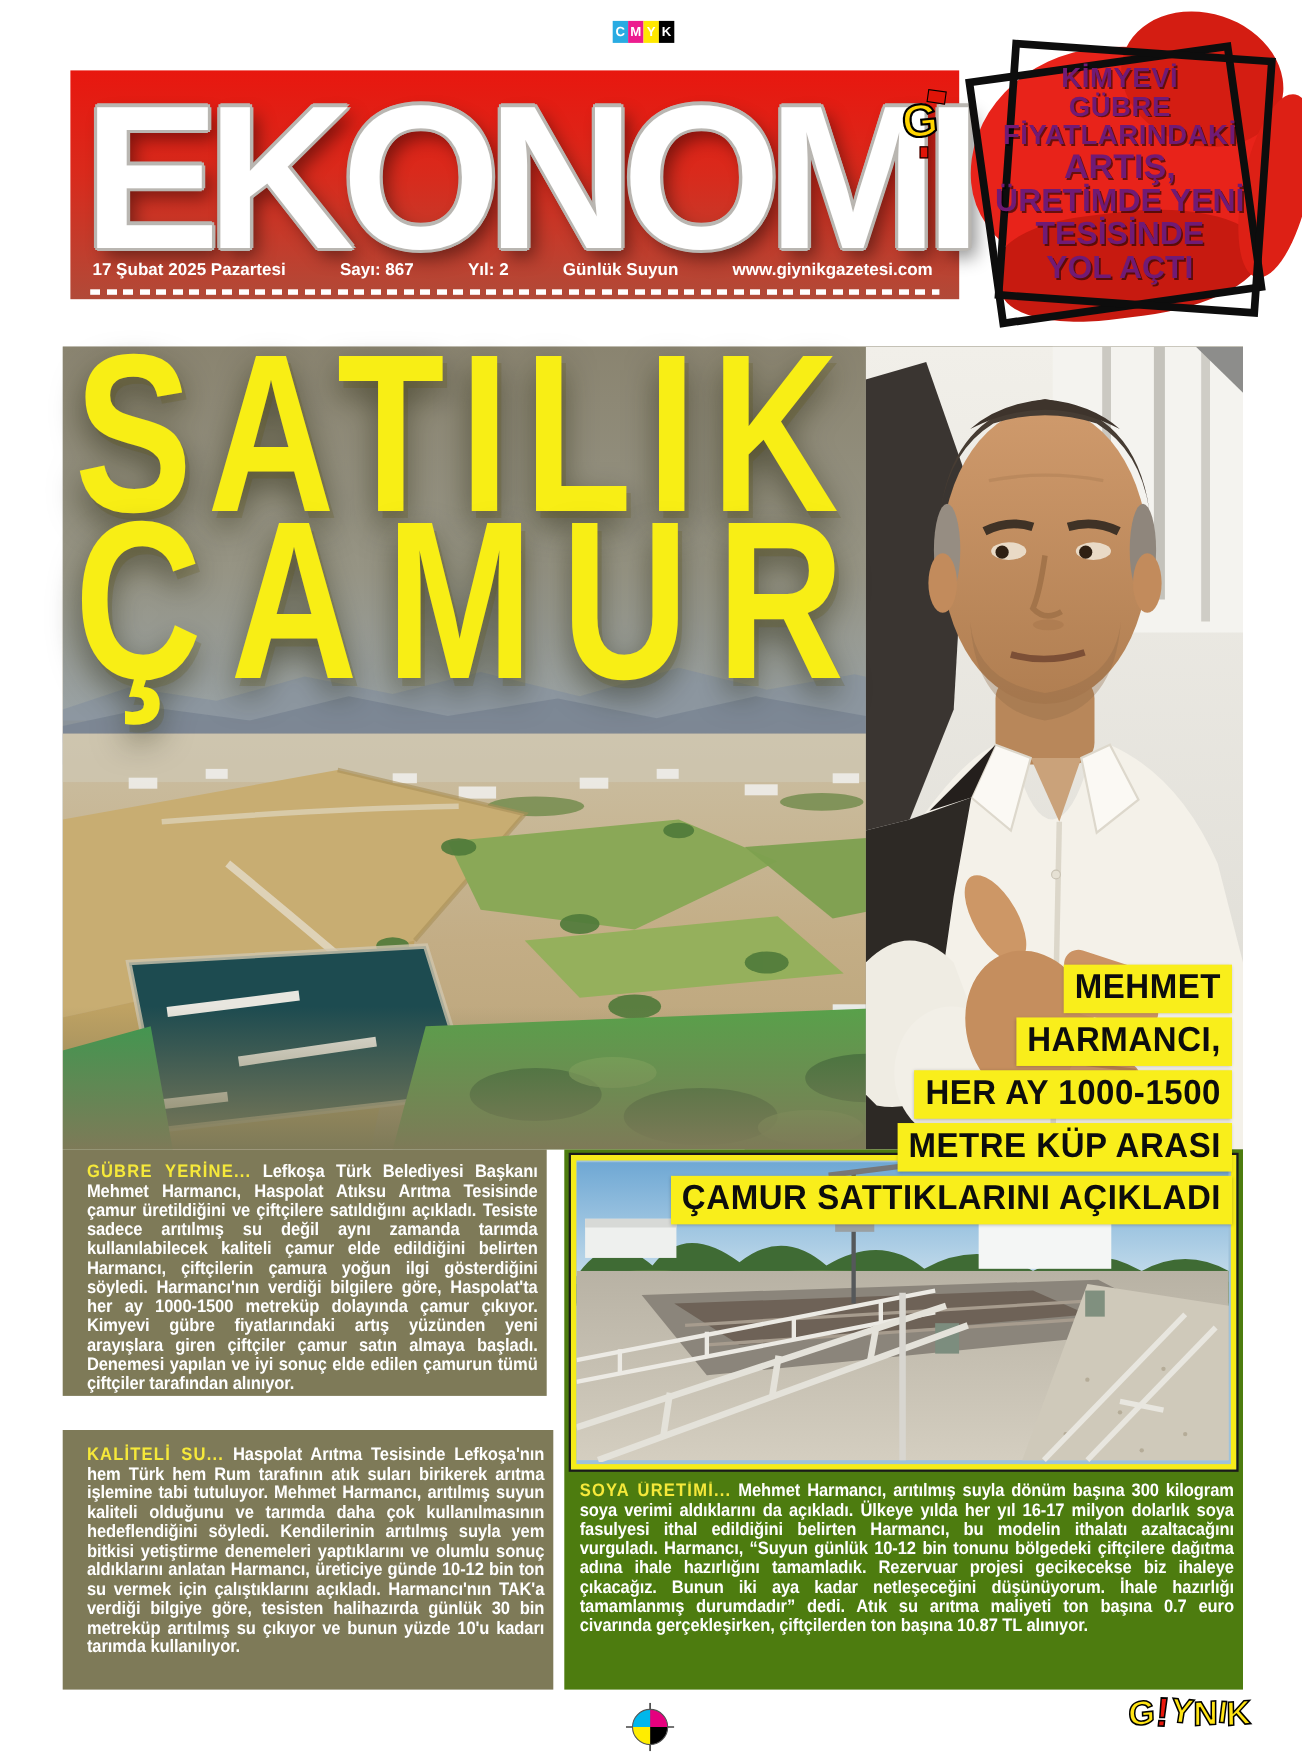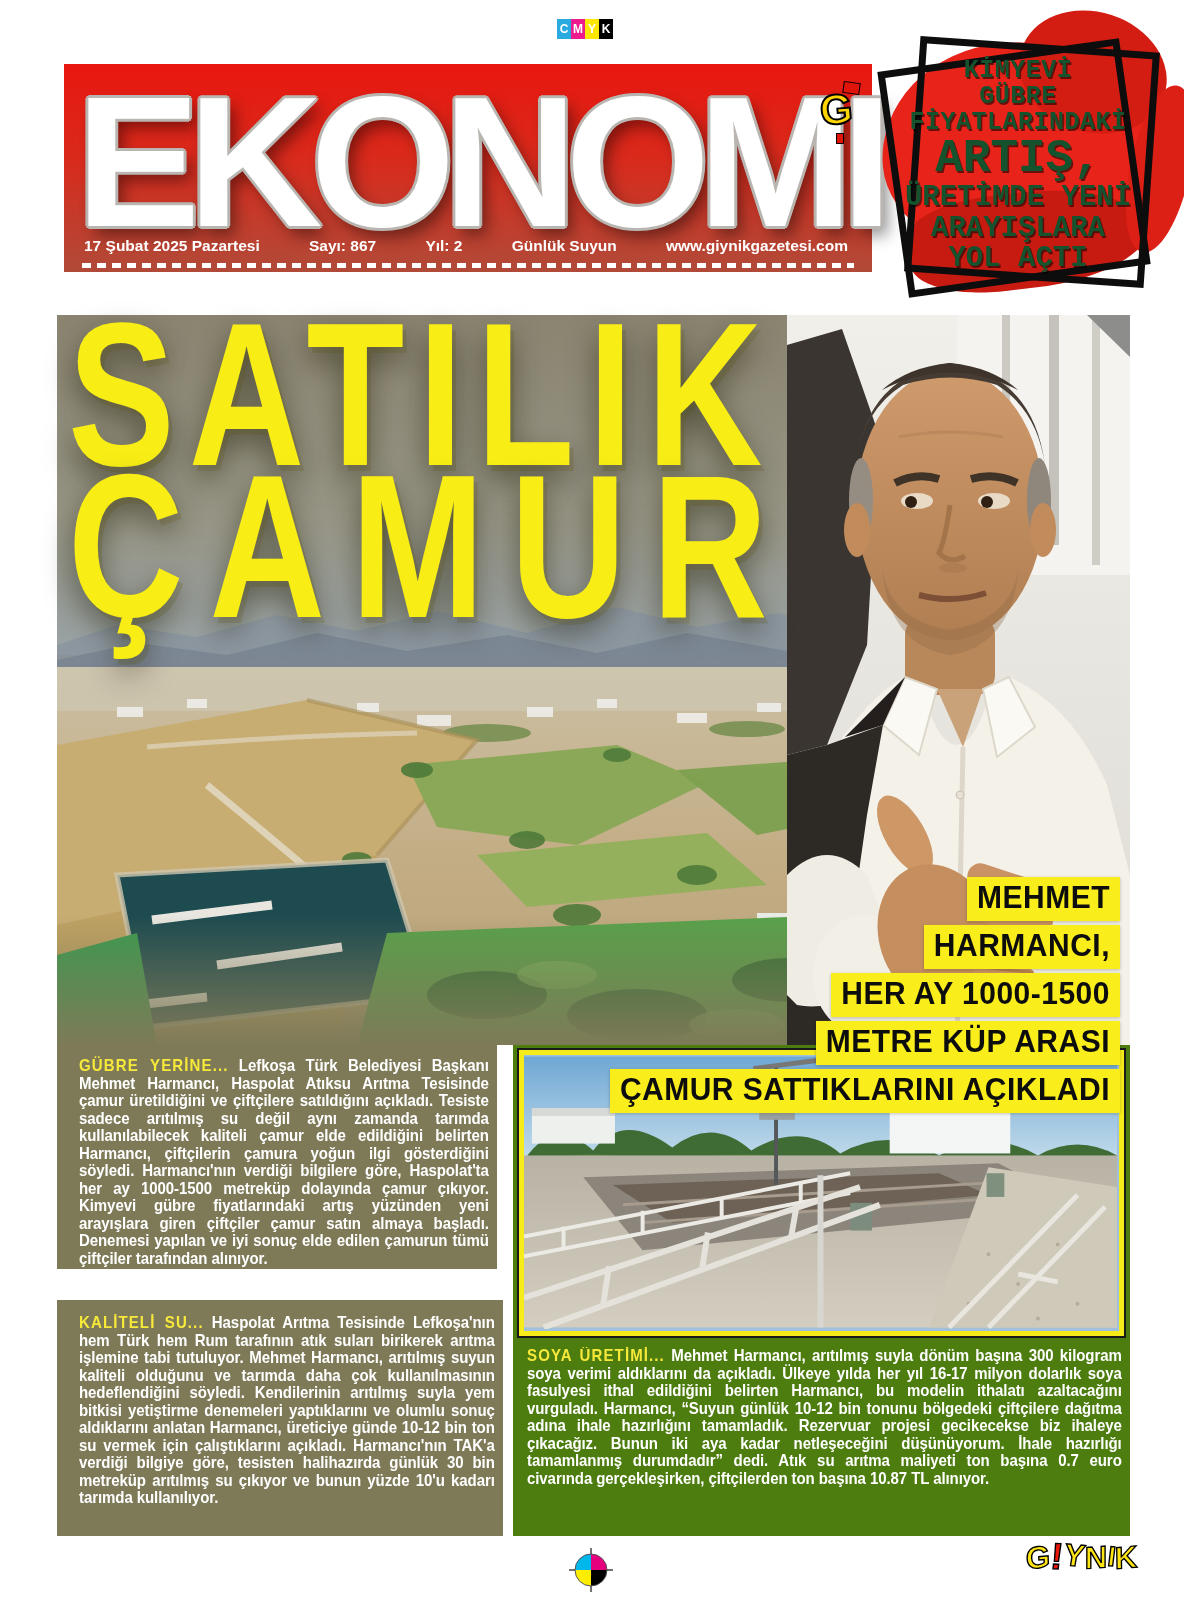--- a/index.html
+++ b/index.html
@@ -41,24 +41,24 @@
   .blob2{left:150px;top:-2px;width:150px;height:120px;background:#d41d12;border-radius:50%;
          transform:rotate(18deg);}
   .blob3{left:40px;top:178px;width:240px;height:96px;background:#c71a10;
          border-radius:40% 60% 55% 45%;transform:rotate(-7deg);}
   .blob4{left:262px;top:70px;width:60px;height:170px;background:#dd2015;border-radius:50%;
          transform:rotate(12deg);}
   .pframe{position:absolute;border:7px solid #0d0d0d;background:transparent;}
   .pf1{left:24px;top:40px;width:230px;height:214px;transform:rotate(-8deg);}
   .pf2{left:44px;top:30px;width:226px;height:222px;transform:rotate(4deg);}
   .promo-text{position:absolute;left:10px;top:44px;width:280px;display:flex;flex-direction:column;
-         align-items:center;color:#14532d;font-weight:bold;text-align:center;line-height:1.04;
-         text-shadow:1.5px 1.5px 0 rgba(0,0,0,.55);font-family:Liberation Mono, monospace;}
+         align-items:center;color:#701a75;font-weight:bold;text-align:center;line-height:1.04;
+         text-shadow:1.5px 1.5px 0 rgba(0,0,0,.55);}
   .pl-s{font-size:25px;letter-spacing:.5px;}
-  .pl-b{font-size:46px;line-height:1.02;letter-spacing:0;}
+  .pl-b{font-size:31px;line-height:1.02;letter-spacing:0;}
   .pl-m{font-size:29px;line-height:1.06;}
 
   
   .kicker{position:absolute;left:57px;top:276px;width:1073px;height:39px;background:#f51610;
           border:3px solid #fff;box-sizing:border-box;display:flex;align-items:center;
           justify-content:center;z-index:4;box-shadow:0 2px 5px rgba(0,0,0,.35);}
   .kicker-text{white-space:nowrap;color:#fff;font-weight:bold;font-size:24.5px;
           transform:scale(.9,1.12);letter-spacing:0;}
 
   
@@ -141,21 +141,21 @@
     <div class="blob blob3"></div>
     <div class="blob blob4"></div>
     <div class="pframe pf1"></div>
     <div class="pframe pf2"></div>
     <div class="promo-text">
       <span class="pl-s">KİMYEVİ</span>
       <span class="pl-s">GÜBRE</span>
       <span class="pl-s">FİYATLARINDAKİ</span>
       <span class="pl-b">ARTIŞ,</span>
       <span class="pl-m">ÜRETİMDE YENİ</span>
-      <span class="pl-m">ARAYIŞLARA</span>
+      <span class="pl-m">TESİSİNDE</span>
       <span class="pl-m">YOL AÇTI</span>
     </div>
   </div>
 
 
   <div class="montage">
     <svg width="1073" height="730" viewBox="0 0 1073 730">
       <defs>
         <linearGradient id="skyg" x1="0" y1="0" x2="0" y2="1">
           <stop offset="0" stop-color="#8a8470"></stop>

